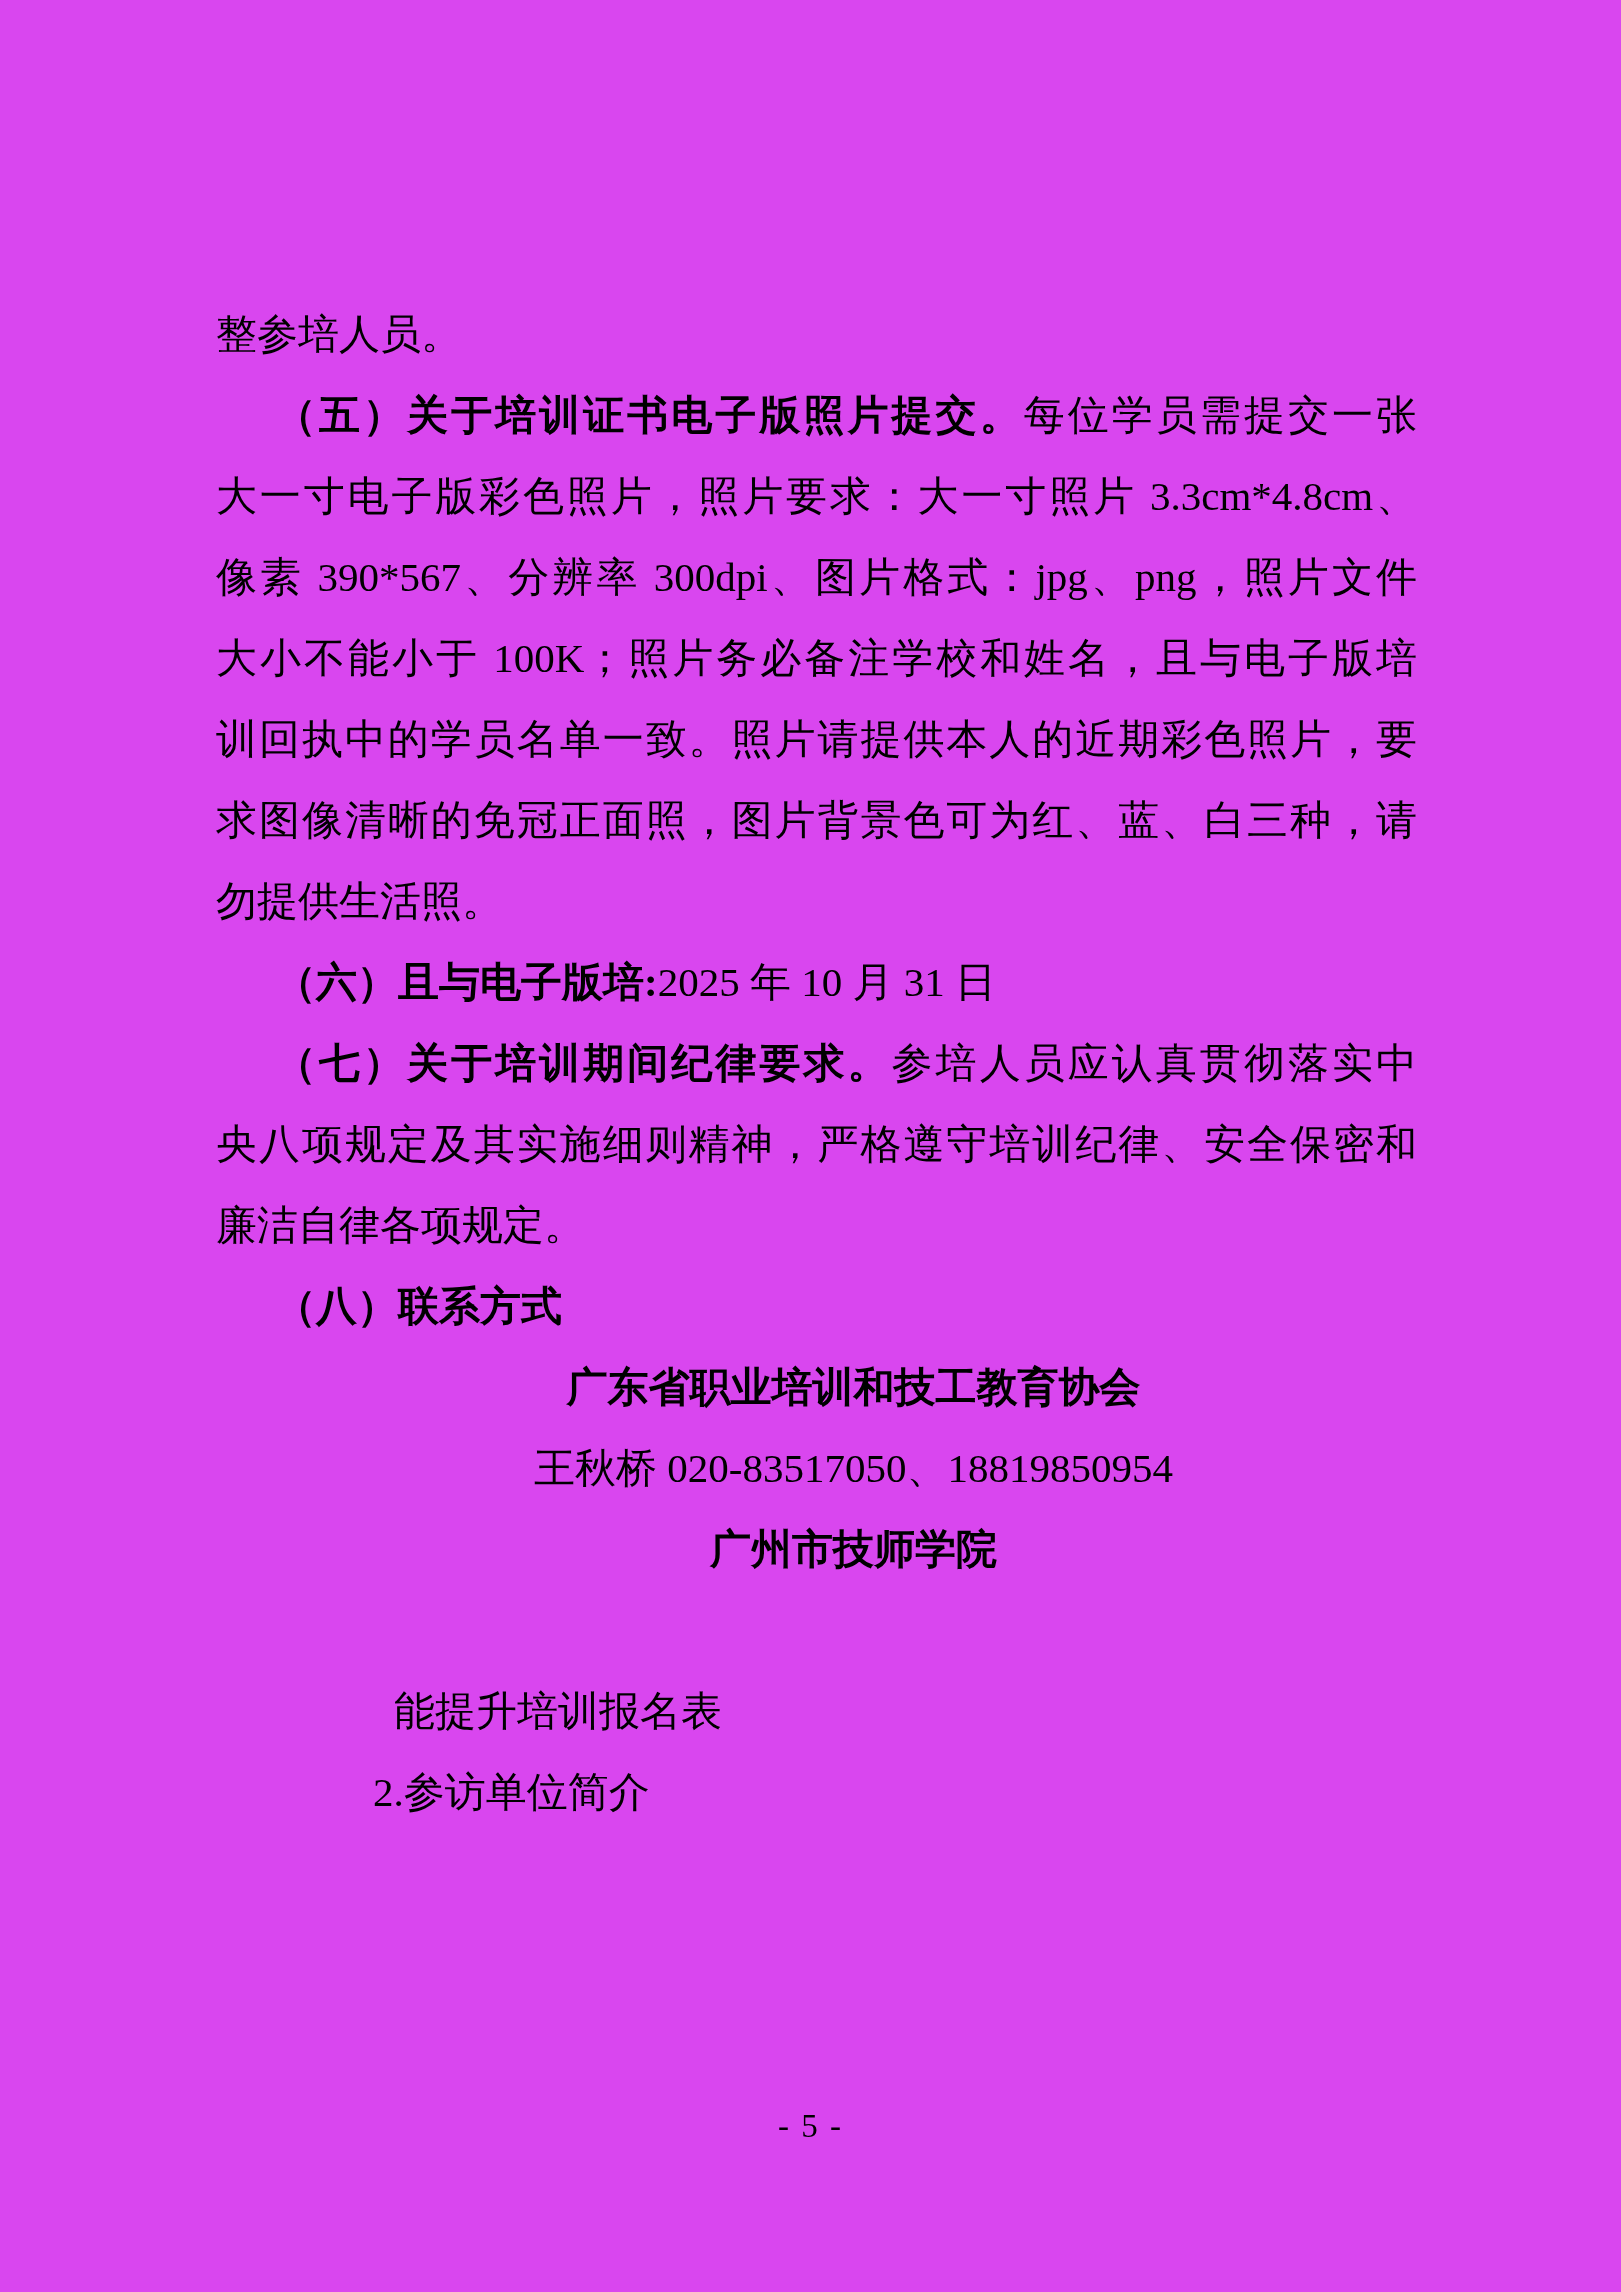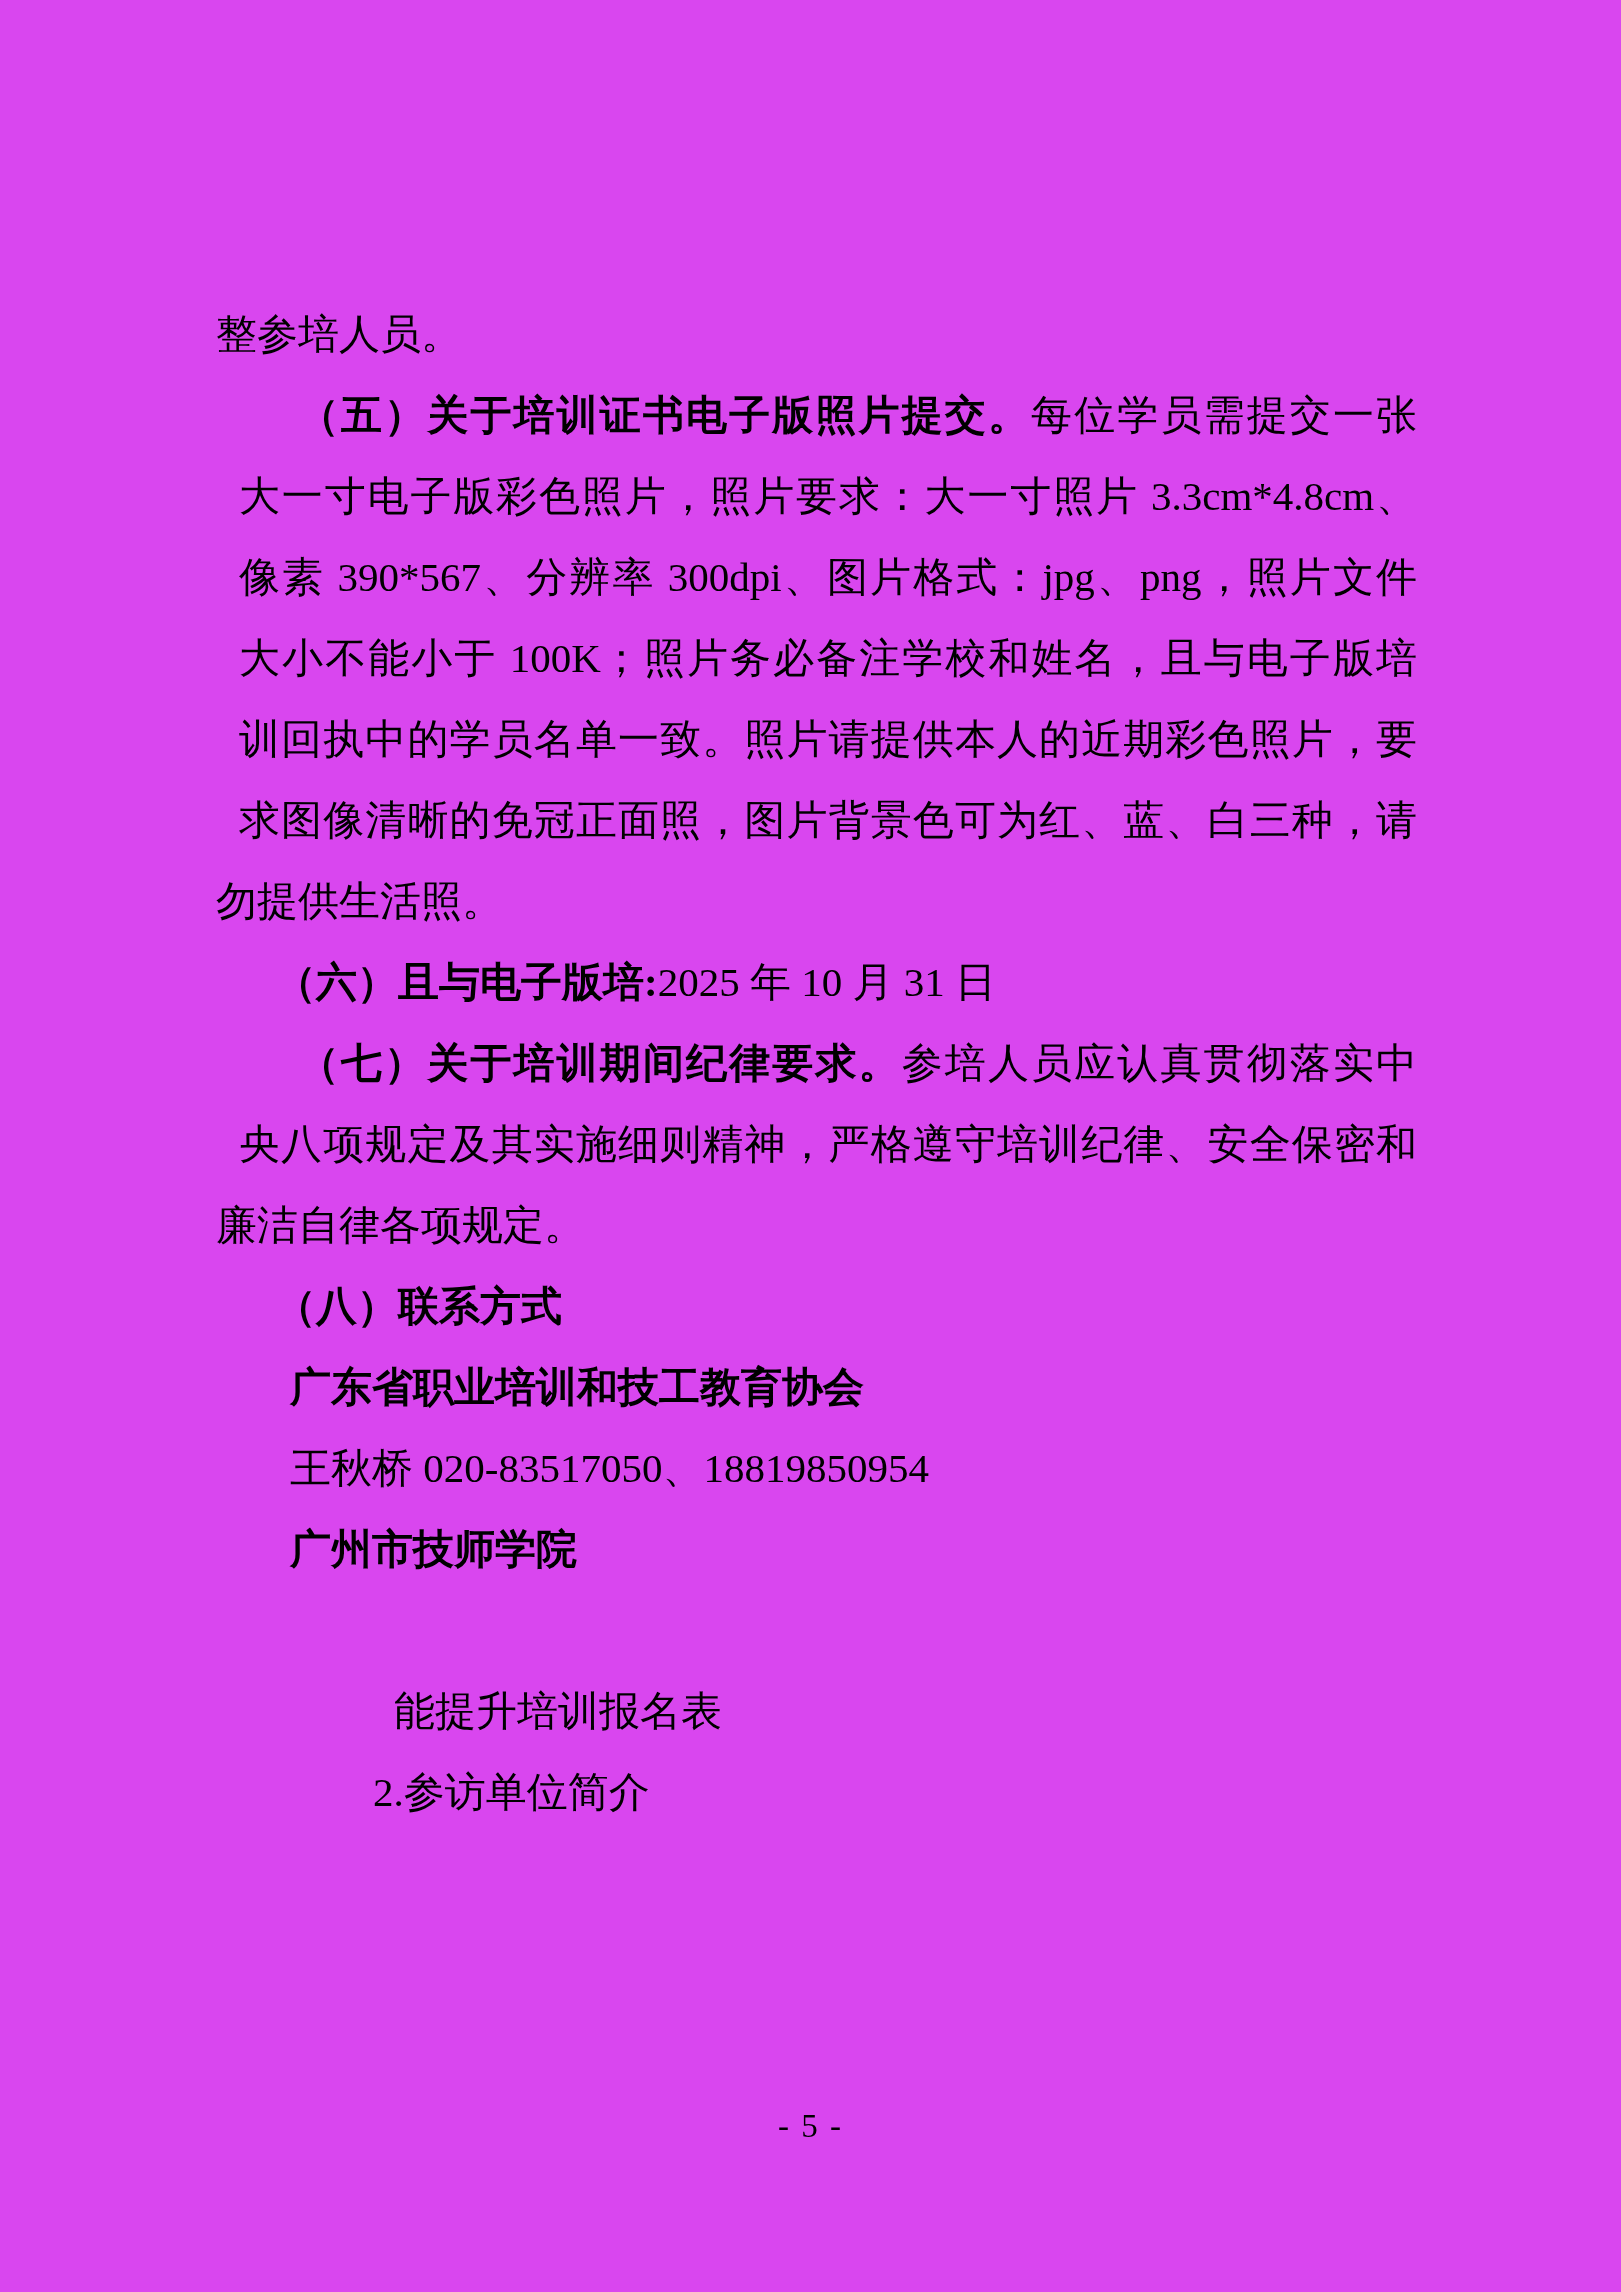--- a/index.html
+++ b/index.html
@@ -30,24 +30,23 @@
     white-space: nowrap;
   }
   .blank {
     height: 81px;
   }
   
   .jfull {
     text-align: justify;
     text-justify: inter-character;
     text-align-last: justify;
-    margin-left: 23px;
   }
   .indent  { text-indent: 59px; }   
-  .contact { padding-left: 74px; }  
+  .contact { padding-left: 74px; text-align: center; }  
   .attach  { padding-left: 57px; }  
   .attach2 { padding-left: 178px; } 
   .attach3 { padding-left: 157px; } 
   .seg  { font-weight: normal; }
   .bold { font-weight: bold; }
   .page-number {
     position: absolute;
     left: 0;
     right: 0;
     top: 2103px;

